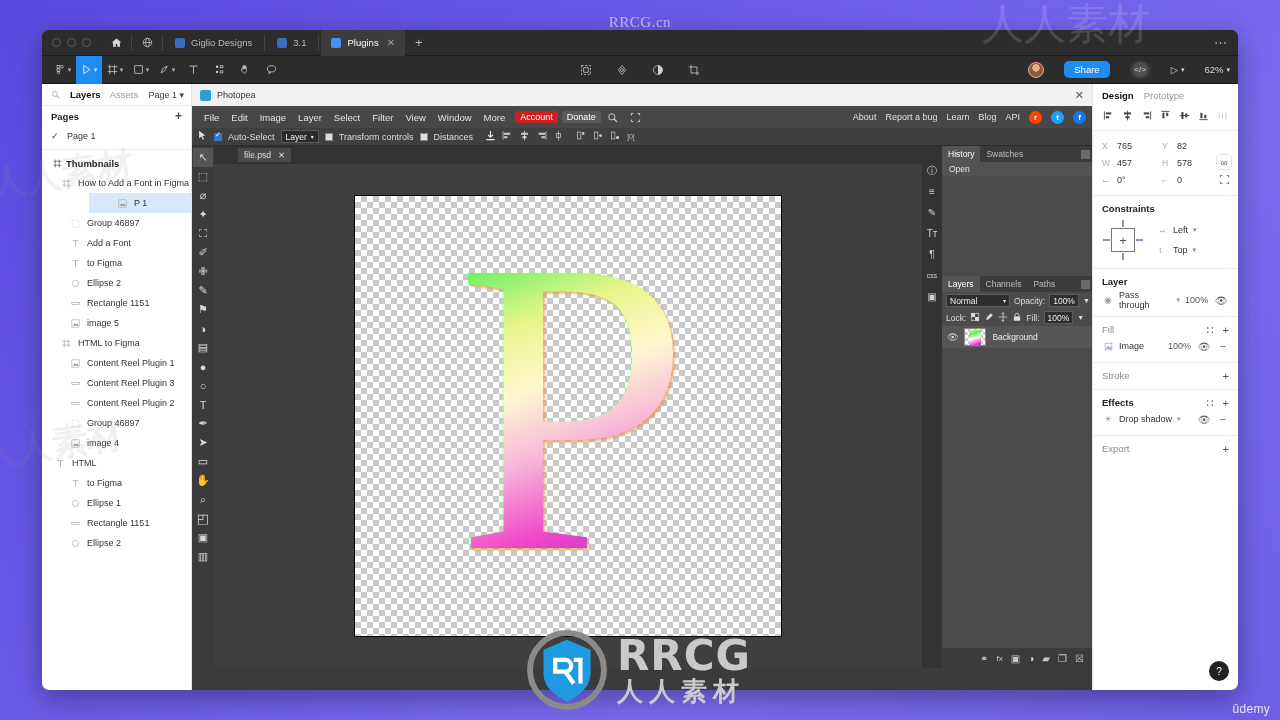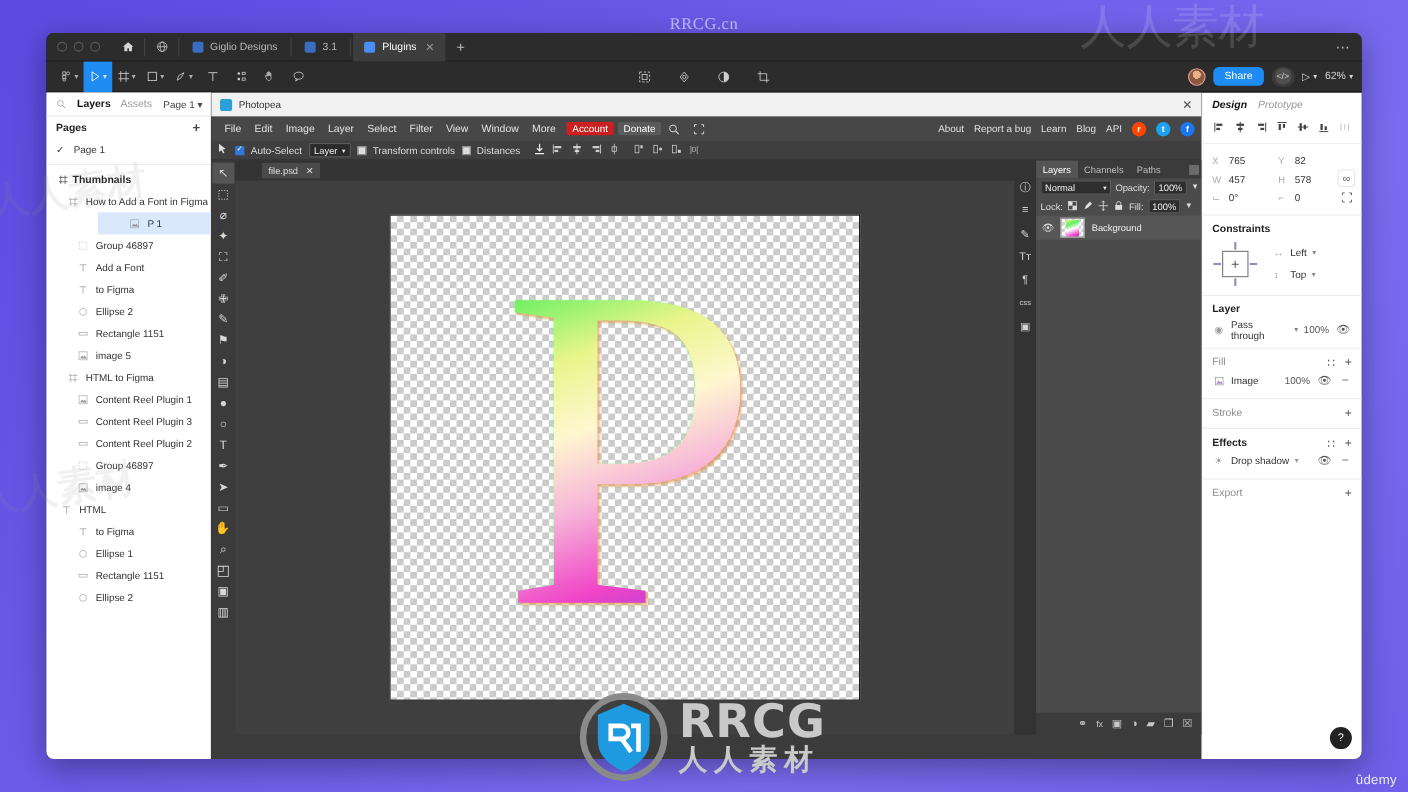--- a/index.html
+++ b/index.html
@@ -62,21 +62,21 @@
   .fg-dots { position:absolute; right:10px; color:#bbb; font-size:13px; letter-spacing:1px;}
 
   
   .fg-toolbar { height:28px; background:#2c2c2c; display:flex; align-items:center;
     padding-left:8px; position:relative; border-bottom:1px solid #1a1a1a; }
   .tb-item { height:28px; min-width:26px; display:flex; align-items:center; justify-content:center;
     gap:2px; color:#cfcfcf; font-size:10px; padding:0 4px; }
   .tb-item.sel { background:#1e8cf3; color:#fff; }
   .tb-item .car { font-size:7px; opacity:.8; }
   .tb-center { position:absolute; left:50%; transform:translateX(-50%); display:flex; gap:10px; }
-  .tb-right { position:absolute; right:8px; display:flex; align-items:center; gap:7px; }
+  .tb-right { position:absolute; right:8px; display:flex; align-items:center; gap:20px; }
   .avatar { width:16px; height:16px; border-radius:50%;
     background:radial-gradient(circle at 50% 35%, #e7b088 0 32%, #8a5a3a 33% 100%);
     border:1.5px solid #f2a0a0; }
   .share { background:#1e8cf3; color:#fff; font-size:9.5px; padding:3px 10px; border-radius:5px; }
   .pill { background:#3b3b3b; border-radius:10px; height:18px; display:flex; align-items:center;
     padding:0 3px; }
   .pill .on { width:15px;height:15px;border-radius:50%;background:#4f4f4f;color:#ddd;
     font-size:8px;display:flex;align-items:center;justify-content:center;}
   .zoomlbl { color:#d6d6d6; font-size:9.5px; display:flex; align-items:center; gap:3px;}
 
@@ -97,21 +97,21 @@
   .row.sel { background:#d9e8fb;margin-left:47px; }
   .row .chk { color:#333; font-size:9px; width:10px; }
   .ic { width:12px; height:12px; flex:0 0 12px; display:flex; align-items:center;
     justify-content:center; color:#9b9b9b; font-size:9px; }
   .sep { height:1px; background:#ececec; margin:3px 0; }
 
   
   .fg-canvas { flex:1; background:#2e2e2e; position:relative; }
   .fg-right { width:146px; background:#fff; border-left:1px solid #e4e4e4;
     font-size:9px; color:#333; overflow:hidden;}
-  .rp-tabs { display:flex; gap:10px; padding:6px 9px 4px; font-size:9.5px;font-style:italic; }
+  .rp-tabs { display:flex; gap:10px; padding:6px 9px 4px; font-size:9.5px; }
   .rp-tabs .t { color:#999; }
   .rp-tabs .t.act { color:#111; font-weight:700; }
   .rp-align { display:flex; align-items:center; gap:2px; padding:2px 7px 6px;
     border-bottom:1px solid #ededed; }
   .rp-align span { width:17px; height:17px; display:flex; align-items:center;
     justify-content:center; color:#444; font-size:11px; }
   .rp-align span.dim { color:#c5c5c5; }
   .xy { padding:6px 9px 7px; border-bottom:1px solid #ededed; position:relative;}
   .xy .line { display:flex; align-items:center; height:17px; }
   .xy .cell { width:60px; display:flex; align-items:center; gap:6px; }
@@ -730,20 +730,29 @@
                 <div class="s">ⓘ</div>
                 <div class="s">≡</div>
                 <div class="s">✎</div>
                 <div class="s">Tт</div>
                 <div class="s">¶</div>
                 <div class="s" style="font-size: 7px;">css</div>
                 <div class="s">▣</div>
               </div>
             <div class="pr-panels">
 
+              <div class="pn" style="height:130px; display:flex; flex-direction:column;">
+                <div class="pn-tabs">
+                  <span class="t act">History</span>
+                  <span class="t">Swatches</span>
+                  <span class="men"></span>
+                </div>
+                <div class="hist-item">Open</div>
+                <div style="flex:1; background:#4b4b4b;"></div>
+              </div>
 
               <div class="pn" style="flex:1; display:flex; flex-direction:column;">
                 <div class="pn-tabs">
                   <span class="t act">Layers</span>
                   <span class="t">Channels</span>
                   <span class="t">Paths</span>
                   <span class="men"></span>
                 </div>
                 <div class="pn-body" style="flex:1;">
                   <div class="lay-opts">

